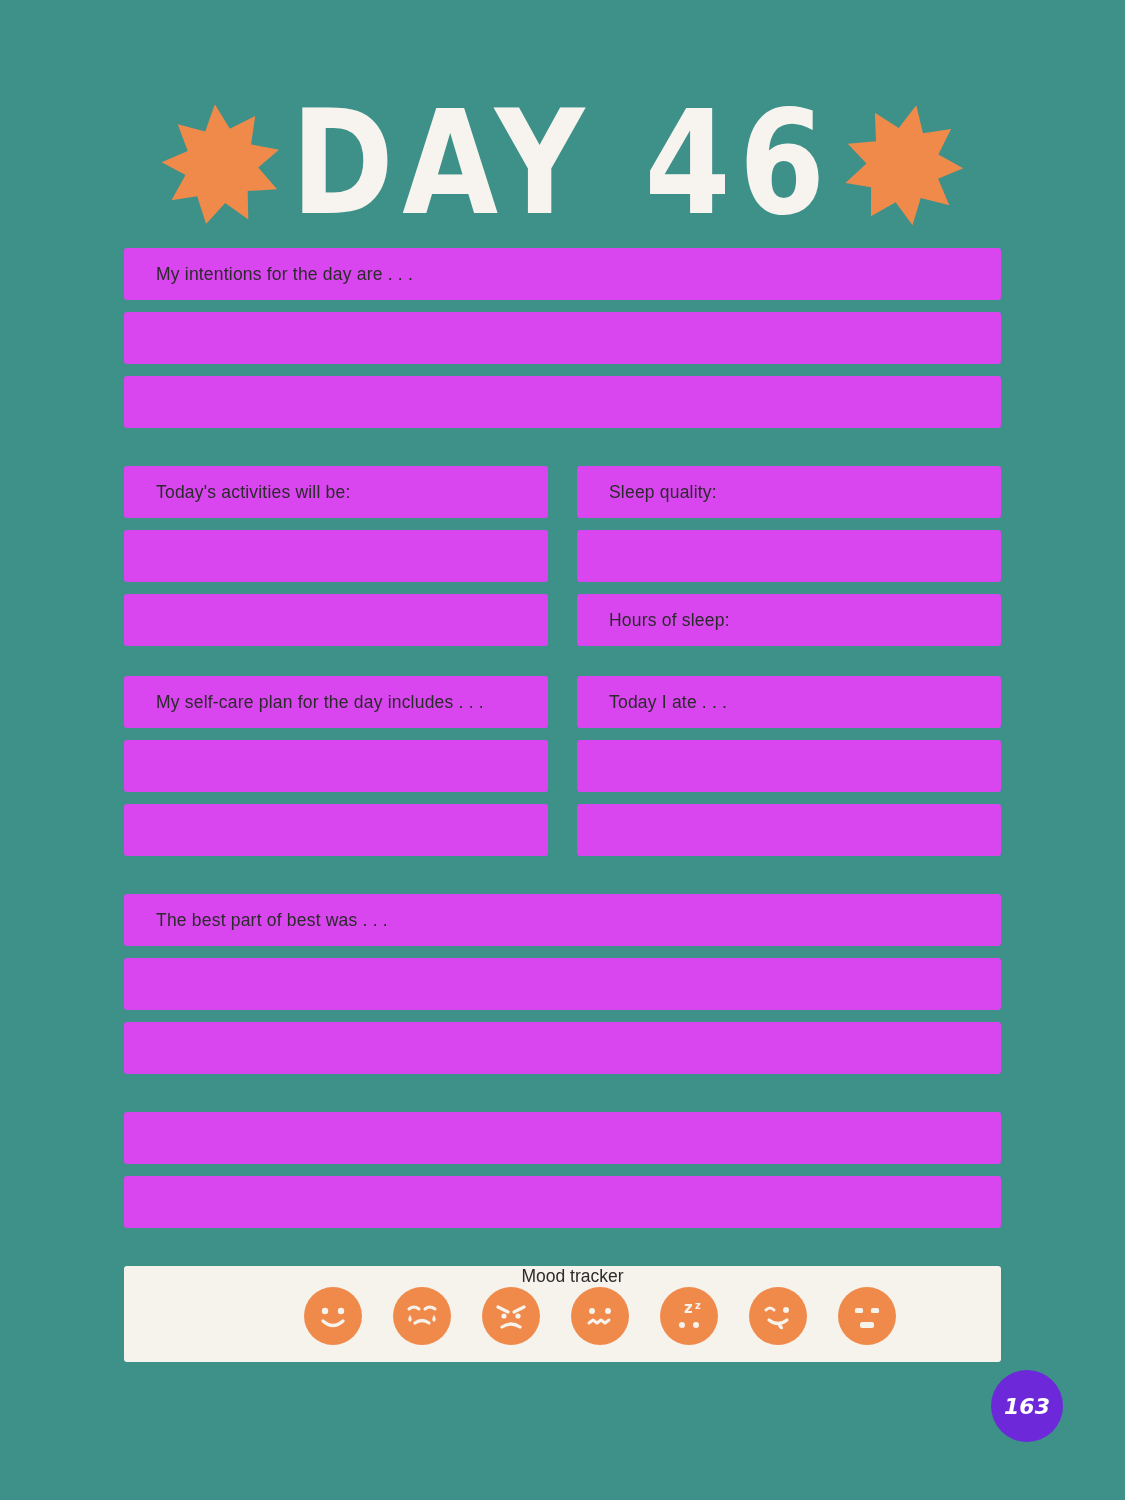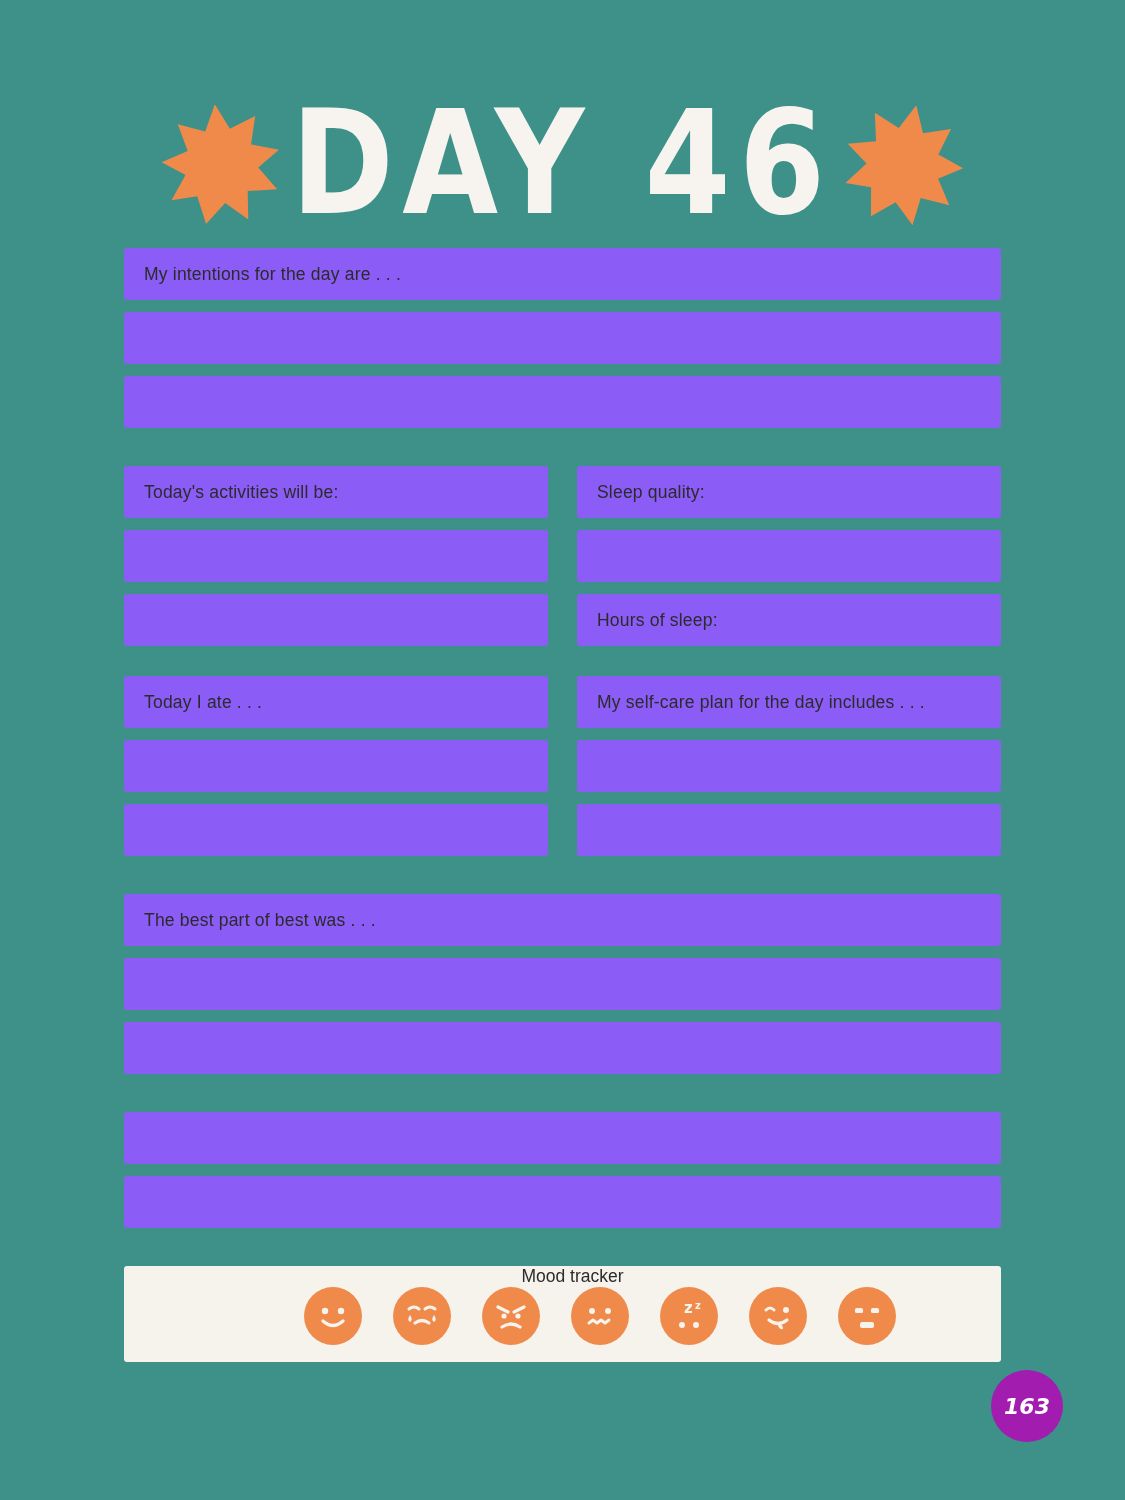--- a/index.html
+++ b/index.html
@@ -74,26 +74,26 @@
     position: absolute;
     top: 248px;
     left: 124px;
     width: 877px;
   }
   .row {
     display: flex;
     gap: 29px;
   }
   .bar {
-    background: #8b5cf6;
+    background: #d946ef;
     border-radius: 3px;
     height: 52px;
     display: flex;
     align-items: center;
-    padding-left: 20px;
+    padding-left: 32px;
     box-sizing: border-box;
     margin-bottom: 12px;
     color: #2b2b2b;
     font-size: 17.5px;
     letter-spacing: 0.2px;
   }
   .bar.full { width: 877px; }
   .bar.half { width: 424px; }
   .bar.blank { }
   .gap-sm { height: 18px; }
@@ -132,21 +132,21 @@
   .face svg { display: block; }
 
   
   .page-num {
     position: absolute;
     right: 62px;
     bottom: 58px;
     width: 72px;
     height: 72px;
     border-radius: 50%;
-    background: #a21caf;
+    background: #6d28d9;
     color: #ffffff;
     display: flex;
     align-items: center;
     justify-content: center;
     font-size: 22px;
     font-weight: bold;
     font-style: italic;
     font-family: "DejaVu Sans", sans-serif;
   }
 </style>
@@ -179,26 +179,26 @@
         <div class="bar half">Sleep quality:</div>
         <div class="bar half blank"></div>
         <div class="bar half">Hours of sleep:</div>
       </div>
     </div>
 
     <div class="gap-sm"></div>
 
     <div class="row">
       <div class="col">
+        <div class="bar half">My self-care plan for the day includes . . .</div>
+        <div class="bar half blank"></div>
+        <div class="bar half blank"></div>
+      </div>
+      <div class="col">
         <div class="bar half">Today I ate . . .</div>
-        <div class="bar half blank"></div>
-        <div class="bar half blank"></div>
-      </div>
-      <div class="col">
-        <div class="bar half">My self-care plan for the day includes . . .</div>
         <div class="bar half blank"></div>
         <div class="bar half blank"></div>
       </div>
     </div>
 
     <div class="gap-md"></div>
 
     <div class="bar full">The best part of best was . . .</div>
     <div class="bar full blank"></div>
     <div class="bar full blank"></div>

